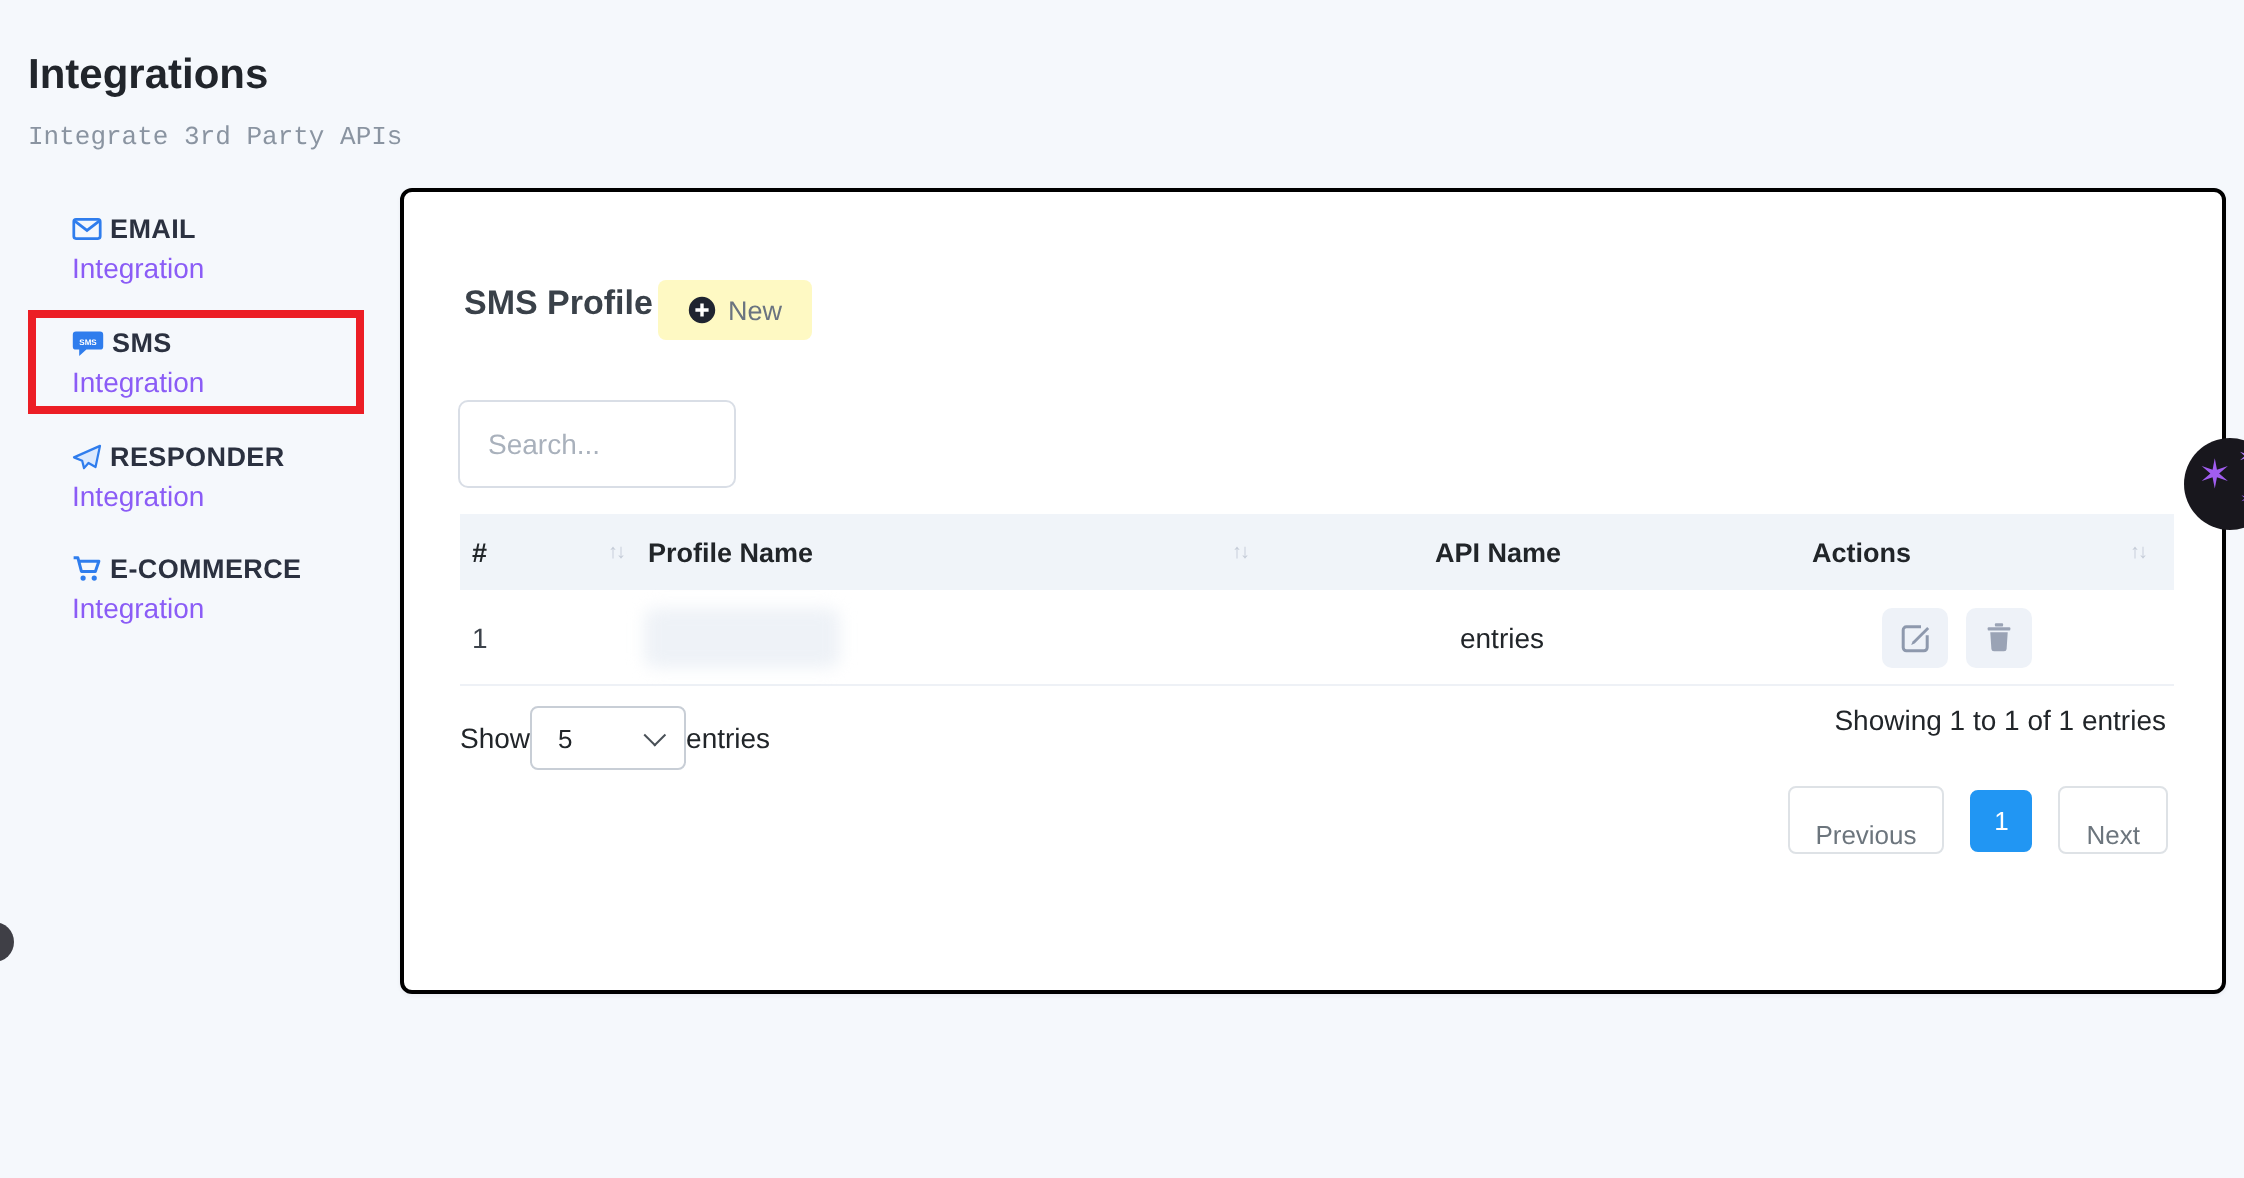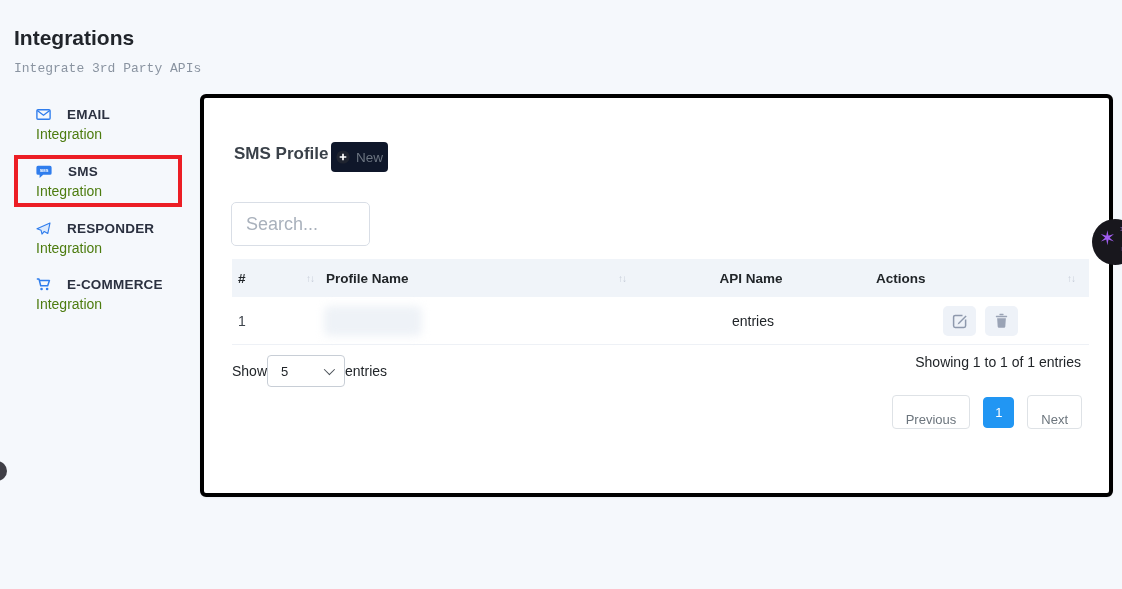--- a/index.html
+++ b/index.html
@@ -5,48 +5,48 @@
   html,body{margin:0;padding:0;}
   body{font-family:"Liberation Sans","DejaVu Sans",sans-serif;background:#f5f8fc;}
   .screen{position:relative;width:1122px;height:589px;background:#f5f8fc;overflow:hidden;border-radius:19px;}
 
   
   .page-title{position:absolute;left:14px;top:26px;font-size:21px;font-weight:700;color:#21252b;}
   .page-subtitle{position:absolute;left:14px;top:61px;font-size:13px;color:#8a94a1;font-family:Liberation Mono, monospace;}
 
   
   .side-item{position:absolute;left:36px;width:160px;cursor:pointer;}
-  .side-line1{display:flex;align-items:center;gap:16px;height:17px;}
+  .side-line1{display:flex;align-items:center;gap:4px;height:17px;}
   .side-label{font-size:13.5px;font-weight:700;color:#2b3140;letter-spacing:.2px;}
-  .side-sub{margin-top:3px;font-size:14px;color:#4d7c0f;}
+  .side-sub{margin-top:3px;font-size:14px;color:#8b5cf6;}
   .side-item.email{top:106px;}
   .side-item.sms{top:163px;}
   .side-item.responder{top:220px;}
   .side-item.ecommerce{top:276px;}
   .icon{display:inline-flex;align-items:center;justify-content:center;}
 
   
   .highlight-box{position:absolute;left:14px;top:155px;width:168px;height:52px;border:4px solid #ec1e25;box-sizing:border-box;pointer-events:none;}
 
   
-  .card{position:absolute;left:200px;top:94px;width:913px;height:403px;background:#ffffff;border:4px solid #000000;border-radius:6px;box-shadow:0 1px 2px rgba(33,40,60,.05);box-sizing:border-box;}
+  .card{position:absolute;left:200px;top:94px;width:913px;height:403px;background:#ffffff;border:2px solid #000000;border-radius:6px;box-shadow:0 1px 2px rgba(33,40,60,.05);box-sizing:border-box;}
   .card-heading{position:absolute;left:30px;top:46px;font-size:17px;font-weight:700;color:#3a4149;margin:0;}
-  .new-btn{position:absolute;left:127px;top:44px;width:57px;height:30px;background:#0f172a;border:none;border-radius:4px;display:flex;align-items:center;justify-content:center;gap:6px;cursor:pointer;font-family:inherit;}
+  .new-btn{position:absolute;left:127px;top:44px;width:77px;height:30px;background:#fef9c3;border:none;border-radius:4px;display:flex;align-items:center;justify-content:center;gap:6px;cursor:pointer;font-family:inherit;}
   .new-btn span.lbl{font-size:13.5px;color:#6b7480;}
 
-  .search-input{position:absolute;left:27px;top:104px;width:139px;height:44px;box-sizing:border-box;border:1px solid #d9dee6;border-radius:5px;padding:0 14px;font-size:18px;color:#343a40;font-family:inherit;background:#fff;}
+  .search-input{position:absolute;left:27px;top:104px;width:139px;height:44px;box-sizing:border-box;border:1px solid #d9dee6;border-radius:5px;padding:0 14px;font-size:14px;color:#343a40;font-family:inherit;background:#fff;}
   .search-input::placeholder{color:#a9b1bc;}
 
   
   .tbl{position:absolute;left:28px;top:161px;width:857px;}
   .thead{display:grid;grid-template-columns:90px 312px 238px 217px;background:#f0f4f9;height:38px;}
   .th{display:flex;align-items:center;font-size:13.5px;font-weight:700;color:#212529;padding:0 8px 0 4px;justify-content:space-between;cursor:pointer;}
   .th.first{padding-left:6px;}
   .th.center{justify-content:center;position:relative;}
-  .th.actions{padding-right:14px;}
+  .th.actions{padding-right:14px;margin-left:32px;}
   .sort-icon{font-size:10px;color:#c5ccd8;letter-spacing:-1px;font-weight:400;}
   .sort-icon::after{content:"\2191\2193";}
   .trow{display:grid;grid-template-columns:90px 312px 238px 217px;height:47px;border-bottom:1px solid #eef1f6;align-items:center;}
   .td{font-size:14px;color:#3d434b;}
   .td.first{padding-left:6px;}
   .td.center{text-align:center;color:#212529;}
   .redacted-blob{width:98px;height:30px;margin-left:2px;background:#eef2f7;border-radius:6px;filter:blur(4px);}
   .actions-cell{display:flex;gap:9px;justify-content:center;}
   .mini-btn{width:33px;height:30px;background:#eef2f8;border:none;border-radius:5px;display:flex;align-items:center;justify-content:center;cursor:pointer;}
 

